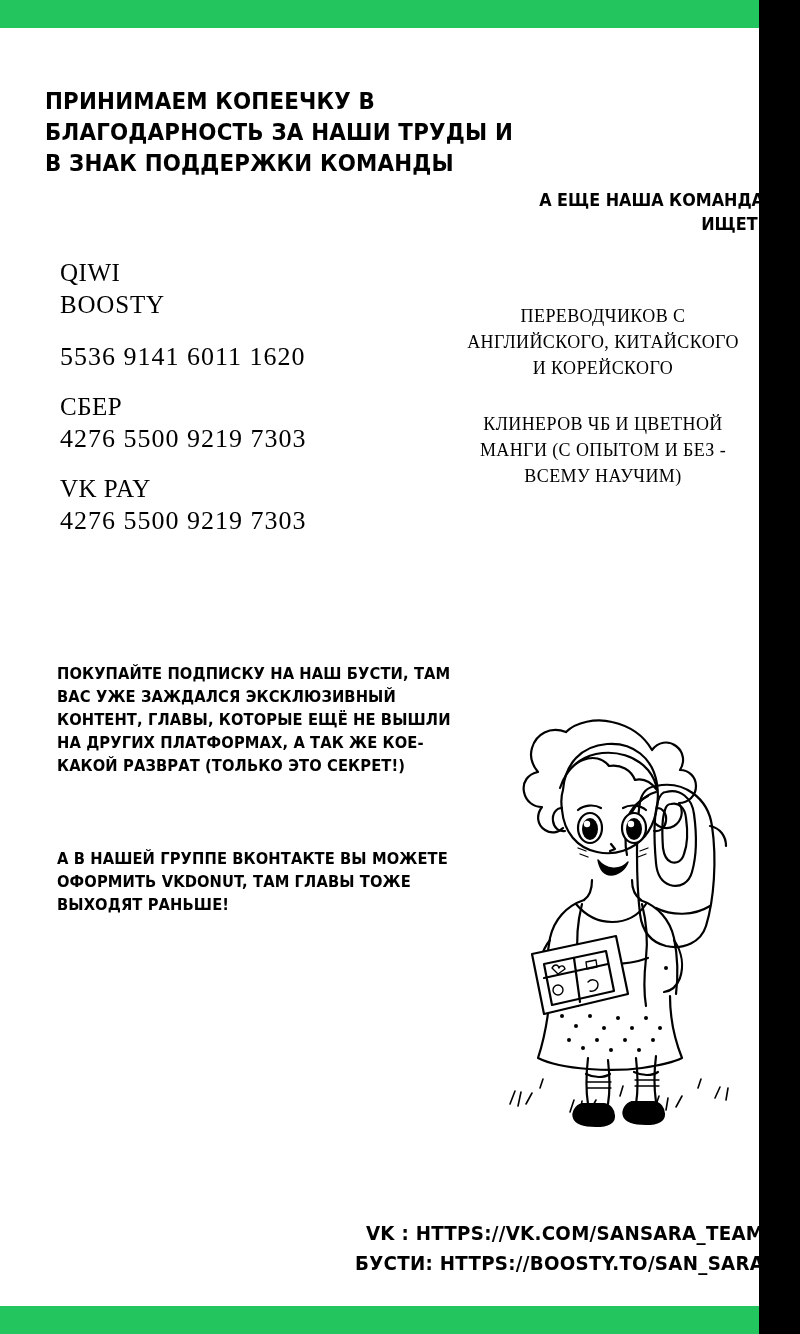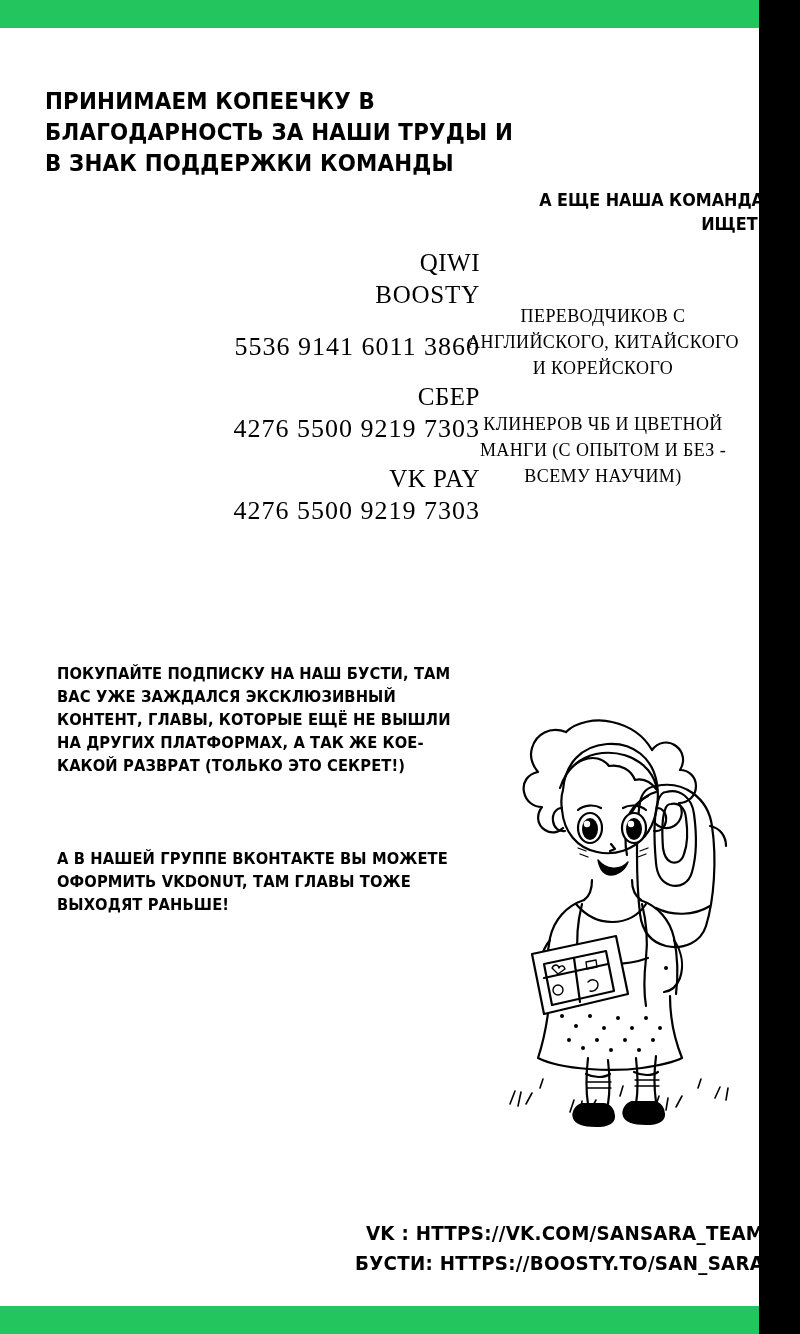--- a/index.html
+++ b/index.html
@@ -38,24 +38,23 @@
     color: #000;
     text-transform: uppercase;
     transform: scaleX(0.93);
     transform-origin: left top;
   }
 
   
   .pay-block {
     position: absolute;
     left: 60px;
-    top: 220px;
+    top: 230px;
     width: 420px;
     color: #000;
-    text-align: right;
   }
   .pay-item { margin-bottom: 18px; }
   .pay-name {
     font-family: "Liberation Serif", serif;
     font-size: 25px;
     line-height: 30px;
     letter-spacing: 0.5px;
     text-transform: uppercase;
   }
   .pay-value {
@@ -158,21 +157,21 @@
   <div class="sheet">
 
     <div class="headline">Принимаем копеечку в благодарность за наши труды и в знак поддержки команды</div>
 
     <div class="pay-block">
       <div class="pay-item qiwi">
         <div class="pay-name">Qiwi</div>
         <div class="pay-value">BOOSTY</div>
       </div>
       <div class="pay-item">
-        <div class="pay-value">5536 9141 6011 3860</div>
+        <div class="pay-value">5536 9141 6011 1620</div>
       </div>
       <div class="pay-item">
         <div class="pay-name">Сбер</div>
         <div class="pay-value">4276 5500 9219 7303</div>
       </div>
       <div class="pay-item">
         <div class="pay-name">VK Pay</div>
         <div class="pay-value">4276 5500 9219 7303</div>
       </div>
     </div>

